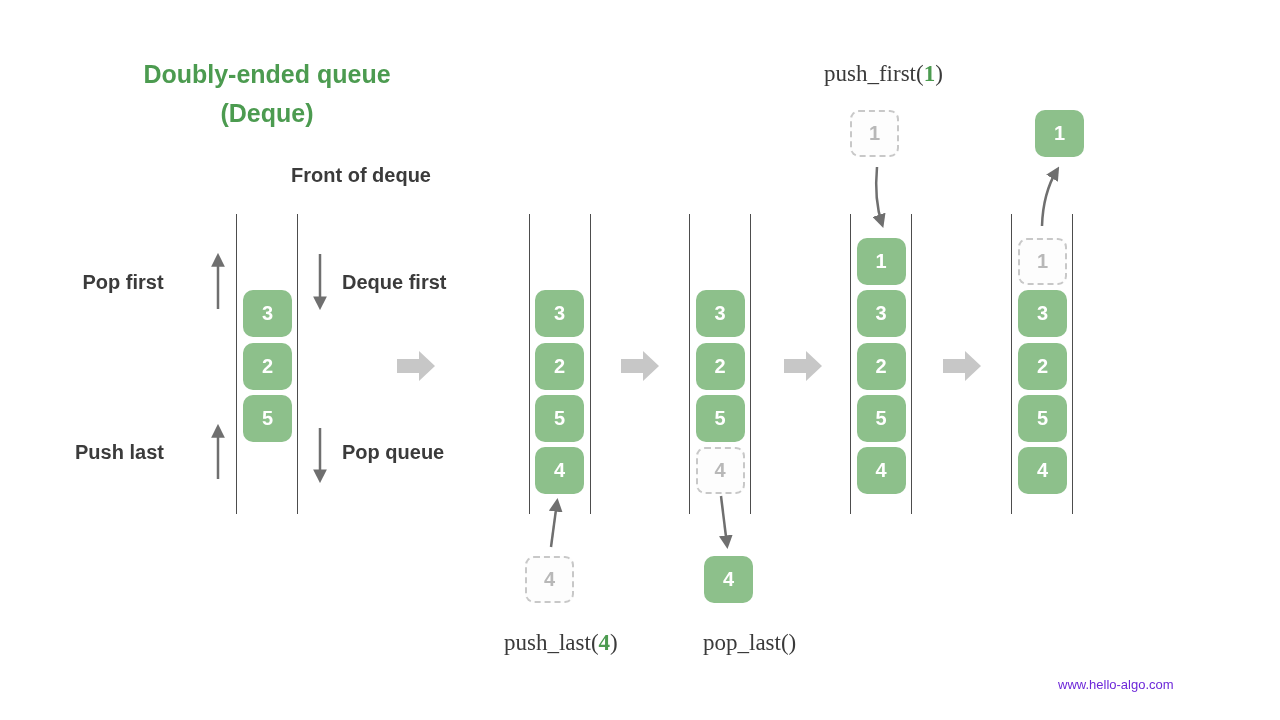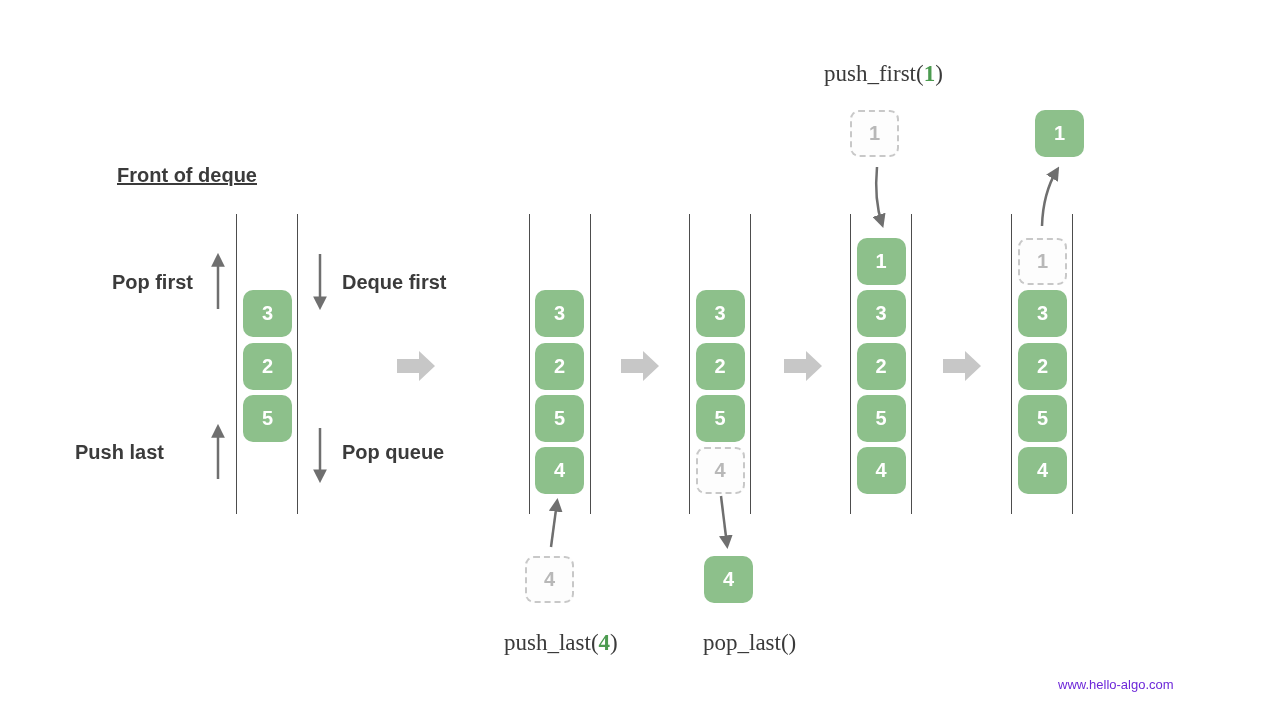--- a/index.html
+++ b/index.html
@@ -64,24 +64,25 @@
     <path d="M721,496 L727,545" stroke="#6f6f6f" stroke-width="2.5" fill="none" marker-end="url(#head)"></path>
     <path d="M877,167 Q874,200 882,224" stroke="#6f6f6f" stroke-width="2.5" fill="none" marker-end="url(#head)"></path>
     <path d="M1042,226 Q1043,193 1057,170" stroke="#6f6f6f" stroke-width="2.5" fill="none" marker-end="url(#head)"></path>
 
     <polygon points="397,359 419,359 419,351 435,366 419,381 419,373 397,373" fill="#c7c7c7"></polygon>
     <polygon points="621,359 643,359 643,351 659,366 643,381 643,373 621,373" fill="#c7c7c7"></polygon>
     <polygon points="784,359 806,359 806,351 822,366 806,381 806,373 784,373" fill="#c7c7c7"></polygon>
     <polygon points="943,359 965,359 965,351 981,366 965,381 965,373 943,373" fill="#c7c7c7"></polygon>
   </svg>
 
+  <div class="title"><span>Doubly-ended queue</span><br><span>(Deque)</span></div>
 
-  <div class="lbl" style="left:117px;top:164px;width:300px;text-align:left;text-decoration:underline;">Front of deque</div>
+  <div class="lbl" style="left:131px;top:164px;width:300px;text-align:right;">Front of deque</div>
 
-  <div class="lbl" style="left:73px;top:271px;width:120px;text-align:right;">Pop first</div>
+  <div class="lbl" style="left:63px;top:271px;width:120px;text-align:center;">Pop first</div>
   <div class="lbl" style="left:342px;top:271px;">Deque first</div>
   <div class="lbl" style="left:75px;top:441px;width:117px;text-align:left;">Push last</div>
   <div class="lbl" style="left:342px;top:441px;">Pop queue</div>
 
   <div class="queue" style="left:236px;"></div>
   <div class="queue" style="left:528.5px;"></div>
   <div class="queue" style="left:688.5px;"></div>
   <div class="queue" style="left:849.5px;"></div>
   <div class="queue" style="left:1011px;"></div>
 

